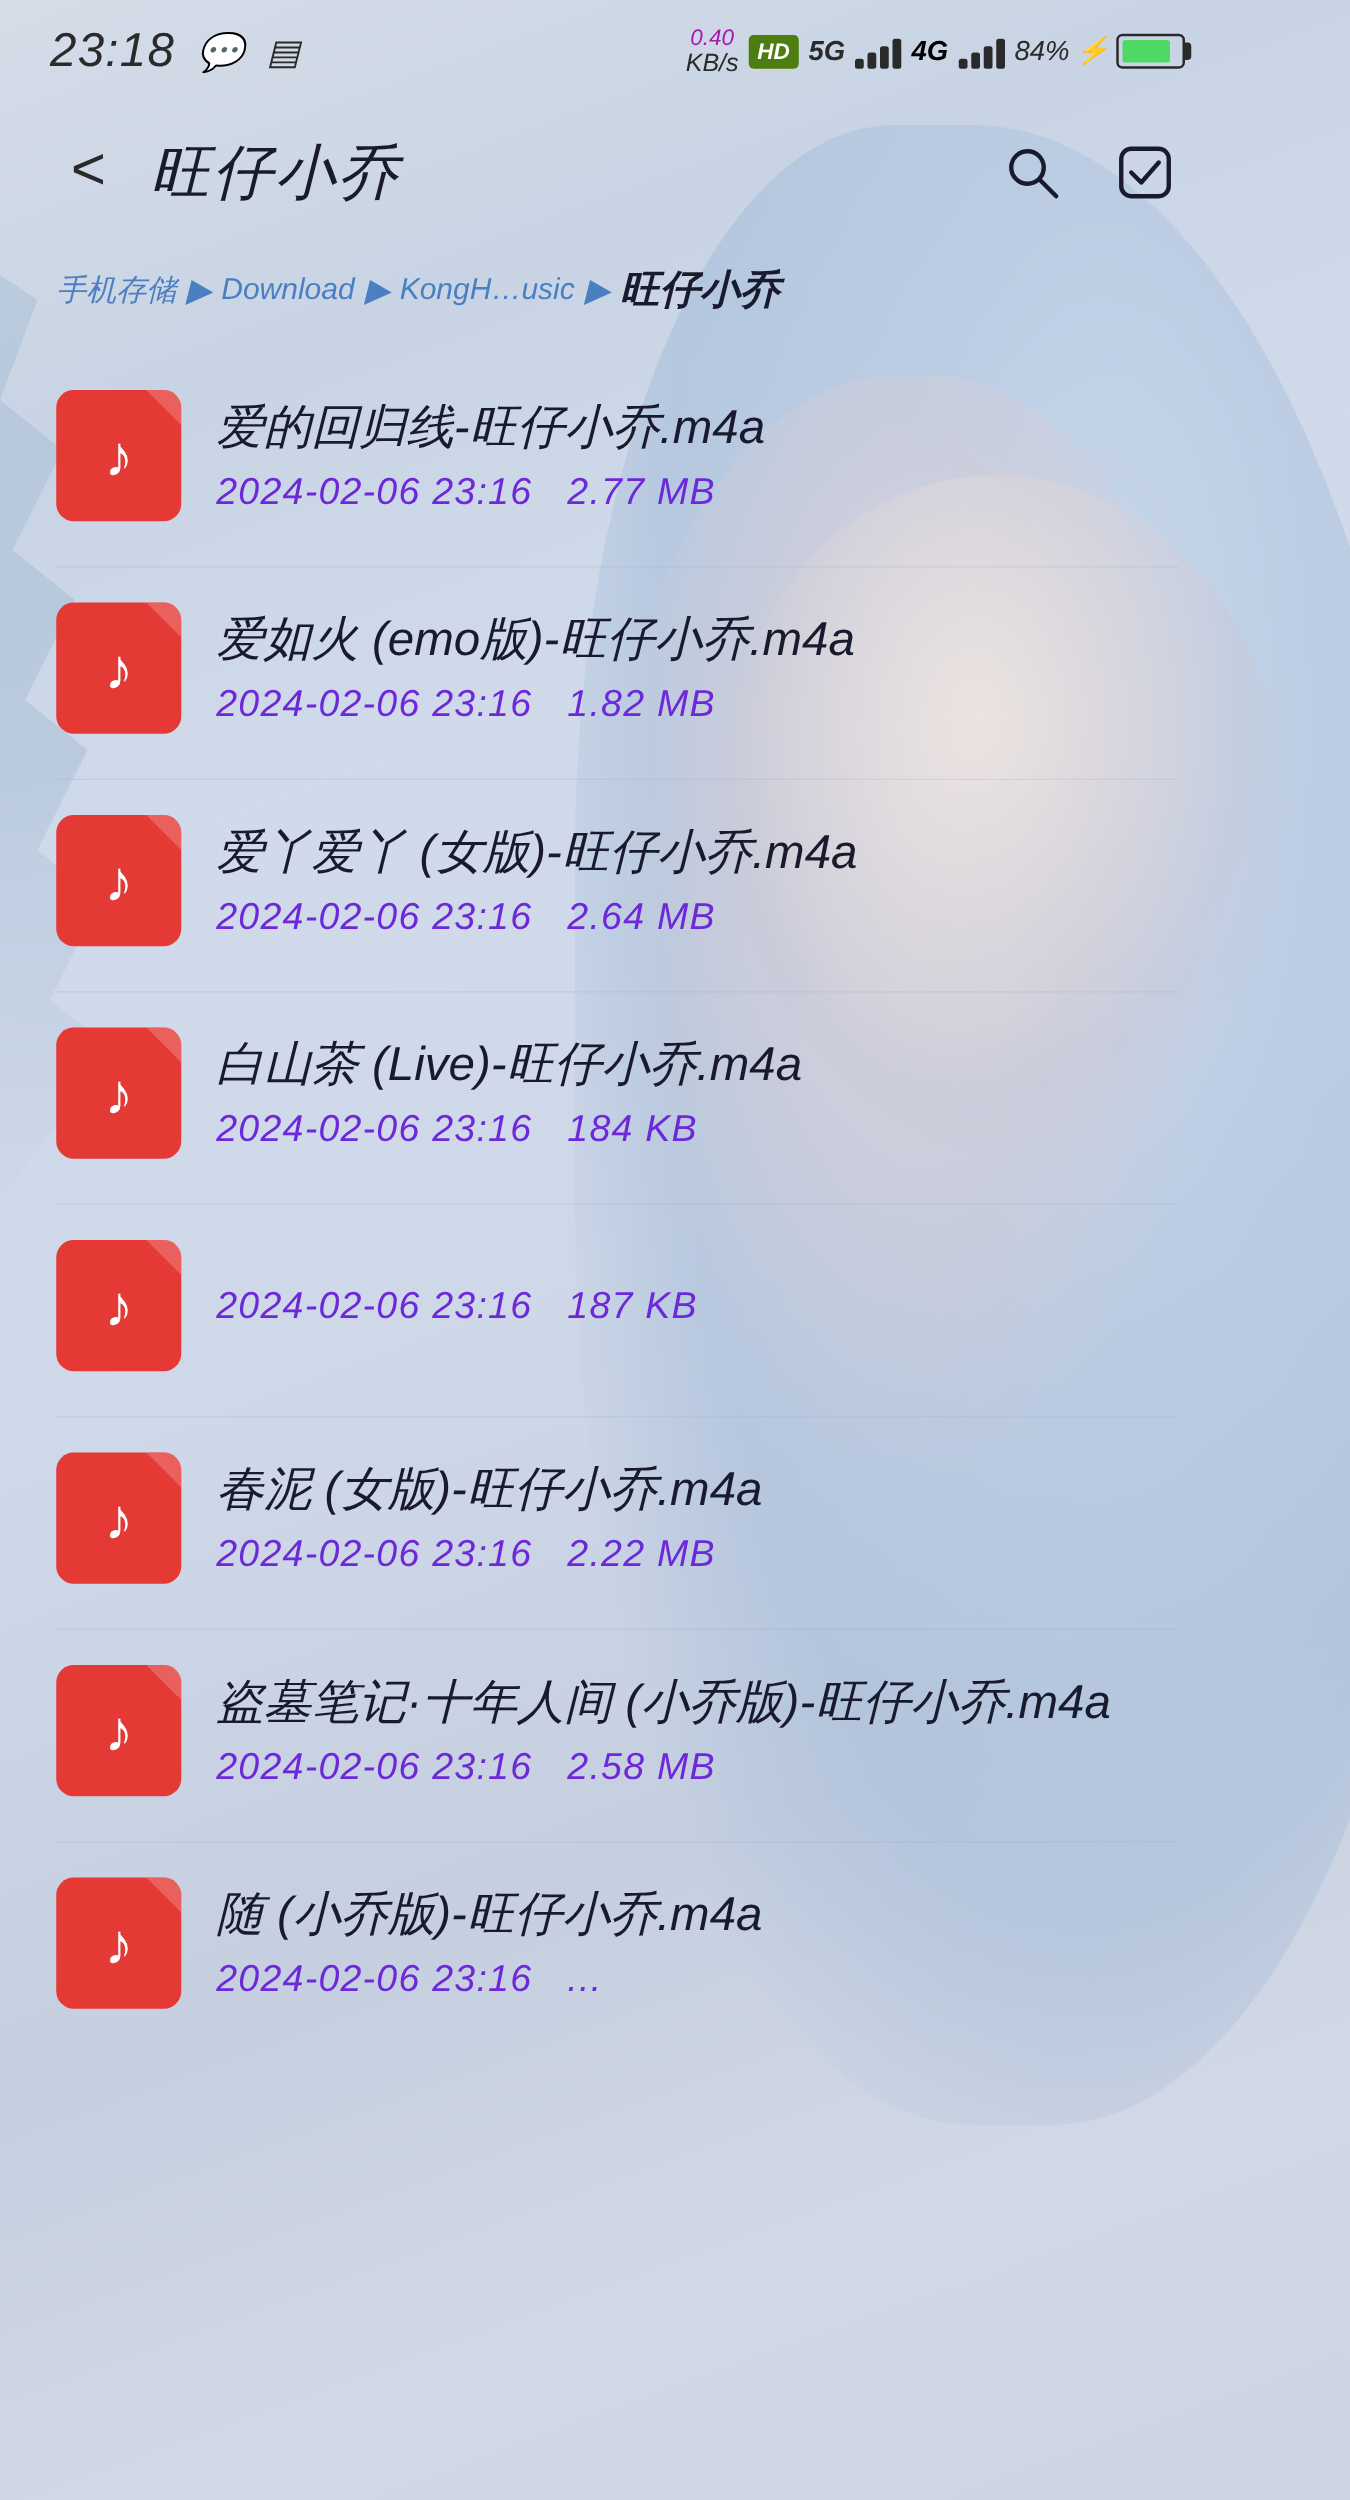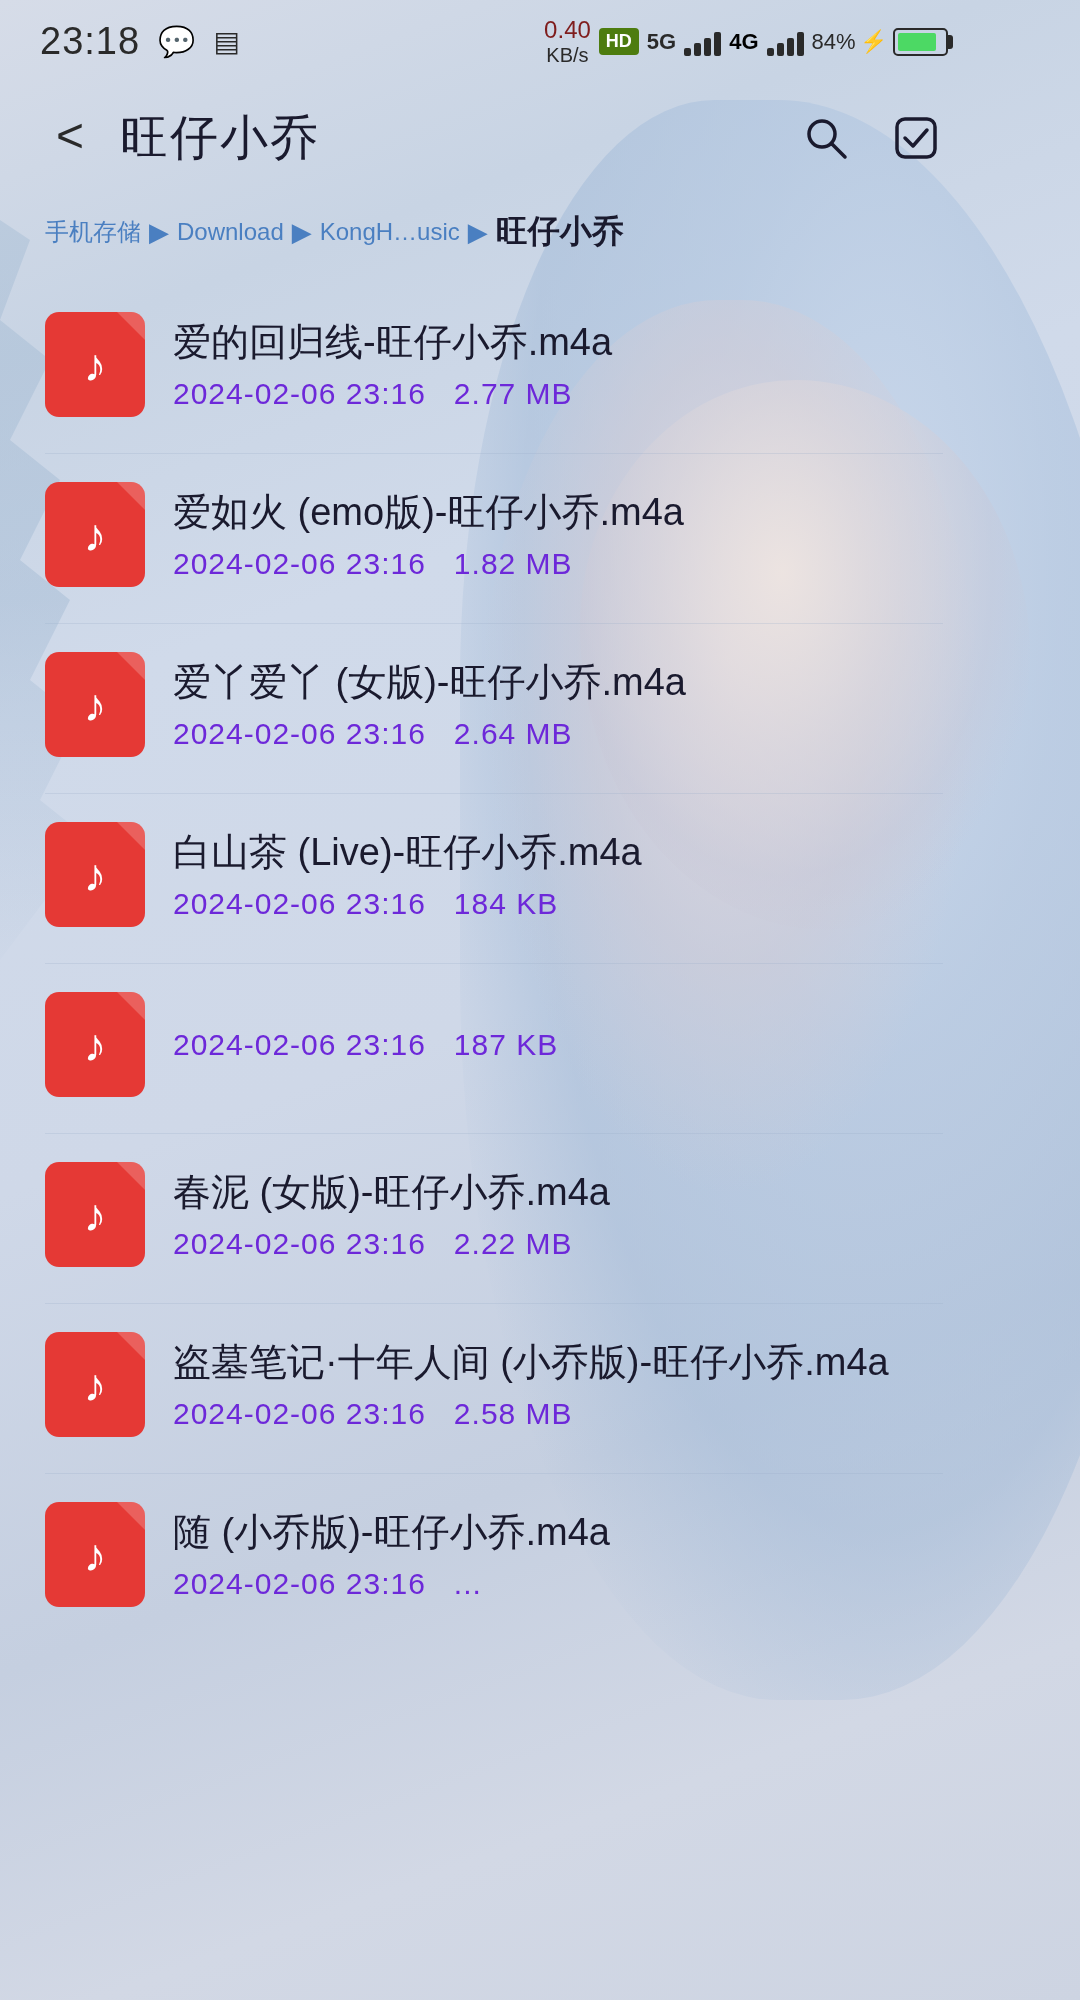--- a/index.html
+++ b/index.html
@@ -91,20 +91,21 @@
         transparent 100%);
       clip-path: polygon(0 0, 30% 5%, 15% 15%, 40% 20%, 20% 30%, 45% 35%, 25% 45%, 50% 50%, 30% 60%, 55% 65%, 35% 75%, 60% 80%, 0 100%);
       z-index: 0;
     }
 
     .page-container {
       position: relative;
       z-index: 1;
       width: 988px;
       min-height: 2000px;
+      font-style: italic;
     }
 
     
     .status-bar {
       display: flex;
       justify-content: space-between;
       align-items: center;
       padding: 18px 40px 10px;
       height: 75px;
     }
@@ -387,21 +388,21 @@
 <div class="page-container">
 
   <div class="status-bar">
     <div style="display:flex;align-items:center;gap:18px;">
       <span class="status-time">23:18</span>
       <span class="status-wechat">💬</span>
       <span class="status-notification">▤</span>
     </div>
     <div class="status-right">
       <div style="display:flex;flex-direction:column;align-items:center;">
-        <span style="font-size:24px;color:#7f1d1d;line-height:1.1;">0.40</span>
+        <span style="font-size:18px;color:#a21caf;line-height:1.1;">0.40</span>
         <span style="font-size:20px;color:#2a2a2a;line-height:1.1;">KB/s</span>
       </div>
       <span class="hd-badge">HD</span>
       <span class="signal-5g">5G</span>
 
       <div class="signal-bars">
         <div class="signal-bar" style="height:8px;"></div>
         <div class="signal-bar" style="height:13px;"></div>
         <div class="signal-bar" style="height:18px;"></div>
         <div class="signal-bar" style="height:24px;"></div>

